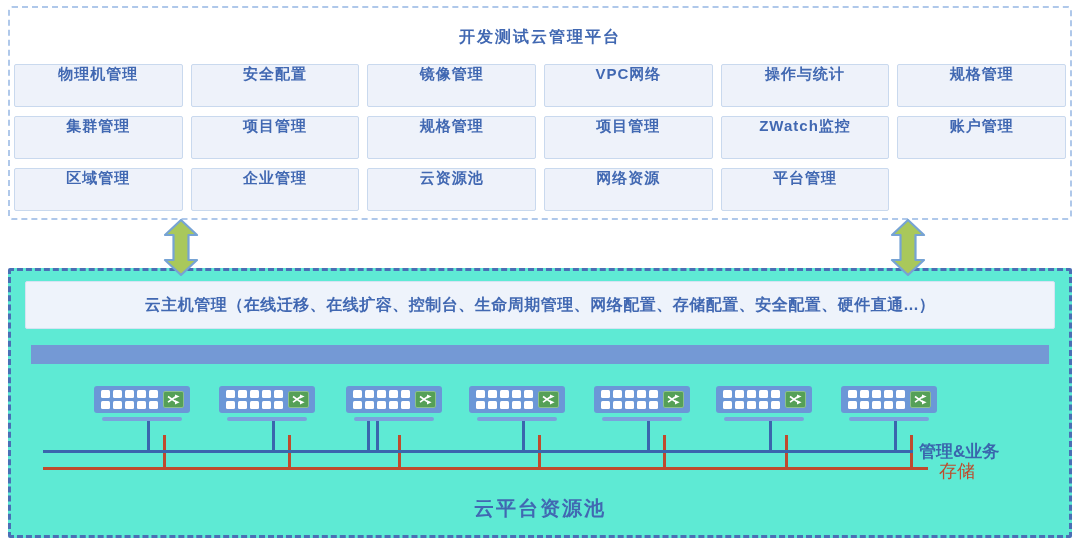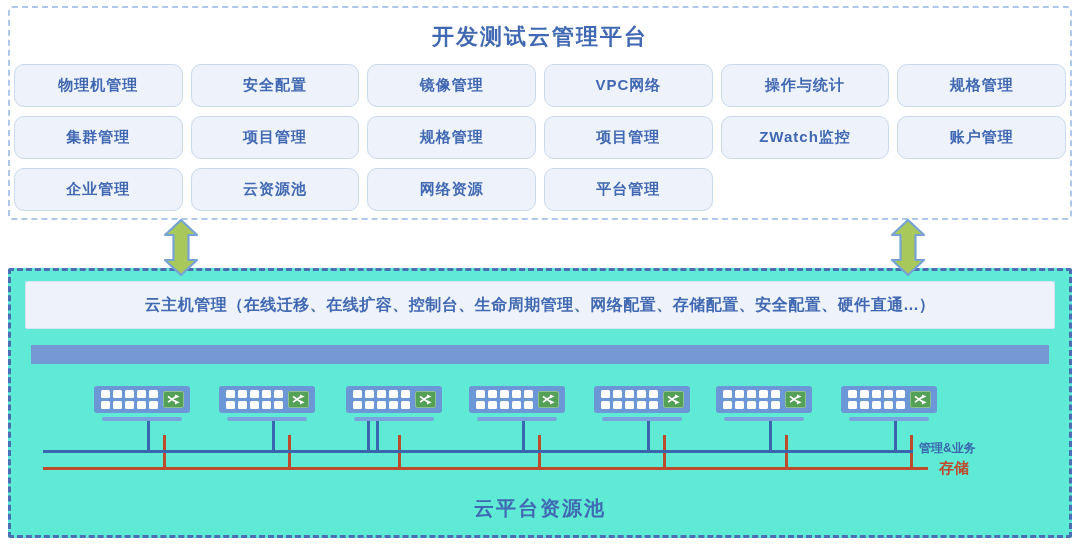--- a/index.html
+++ b/index.html
@@ -10,26 +10,26 @@
     --mgmt-line:#3a66ad; --storage-line:#bf4b2d;
   }
   *{margin:0;padding:0;box-sizing:border-box;}
   html,body{background:#fff;}
   body{width:1080px;height:544px;position:relative;overflow:hidden;
        font-family:"Liberation Sans","DejaVu Sans",sans-serif;}
 
   
   .platform-panel{position:absolute;left:8px;top:6px;width:1064px;height:214px;
     border:2px dashed var(--panel-dotted-border);border-radius:4px;background:#fff;}
-  .platform-title{margin-top:16px;text-align:center;font-size:22px;line-height:26px;
+  .platform-title{margin-top:16px;text-align:center;font-size:16px;line-height:26px;
     font-weight:bold;letter-spacing:2px;color:var(--text-blue);}
   .module-grid{display:grid;grid-template-columns:repeat(6,1fr);gap:9px 8px;
     margin-top:14px;padding:0 4px;}
-  .module-btn{height:43px;display:flex;align-items:center;justify-content:center;
-    background:var(--button-bg);border:1px solid var(--button-border);border-radius:10px;
+  .module-btn{height:43px;display:flex;justify-content:center;
+    background:var(--button-bg);border:1px solid var(--button-border);border-radius:2px;
     color:var(--text-blue);font-size:15px;font-weight:bold;letter-spacing:1px;cursor:pointer;}
 
   
   .updown-arrow{position:absolute;top:219px;width:36px;height:57px;z-index:5;}
   .updown-arrow.a1{left:163px;} .updown-arrow.a2{left:890px;}
   .updown-arrow polygon{fill:var(--arrow-green);stroke:var(--arrow-stroke);
     stroke-width:2.2;stroke-linejoin:round;}
 
   
   .pool-panel{position:absolute;left:8px;top:268px;width:1064px;height:270px;
@@ -64,23 +64,23 @@
     background:var(--storage-line);}
   .server.double-link .link-blue{left:30px;box-shadow:-9px 0 0 var(--mgmt-line);}
   .server.double-link .link-red{left:52px;}
 
   
   .line-mgmt{position:absolute;left:32px;top:179px;width:870px;height:3px;
     background:var(--mgmt-line);}
   .line-storage{position:absolute;left:32px;top:196px;width:885px;height:3px;
     background:var(--storage-line);}
   .lbl-mgmt{position:absolute;left:908px;top:169px;color:var(--mgmt-line);
-    font-size:12px;font-weight:bold;white-space:nowrap;}
+    font-size:17px;font-weight:bold;white-space:nowrap;}
   .lbl-storage{position:absolute;left:928px;top:188px;color:var(--storage-line);
-    font-size:15px;font-weight:bold;white-space:nowrap;}
+    font-size:18px;font-weight:normal;white-space:nowrap;}
   .pool-title{position:absolute;left:0;right:0;top:224px;text-align:center;
     font-size:20px;font-weight:bold;letter-spacing:2px;color:var(--text-blue);}
 </style>
 </head>
 <body>
 
 <div class="platform-panel">
   <div class="platform-title">开发测试云管理平台</div>
   <div class="module-grid">
     <div class="module-btn">
@@ -111,20 +111,23 @@
         <span>规格管理</span>
       </div>
       <div class="module-btn">
         <span>项目管理</span>
       </div>
       <div class="module-btn">
         <span>ZWatch监控</span>
       </div>
       <div class="module-btn">
         <span>账户管理</span>
+      </div>
+      <div class="module-btn">
+        <span>区域管理</span>
       </div>
       <div class="module-btn">
         <span>企业管理</span>
       </div>
       <div class="module-btn">
         <span>云资源池</span>
       </div>
       <div class="module-btn">
         <span>网络资源</span>
       </div>

